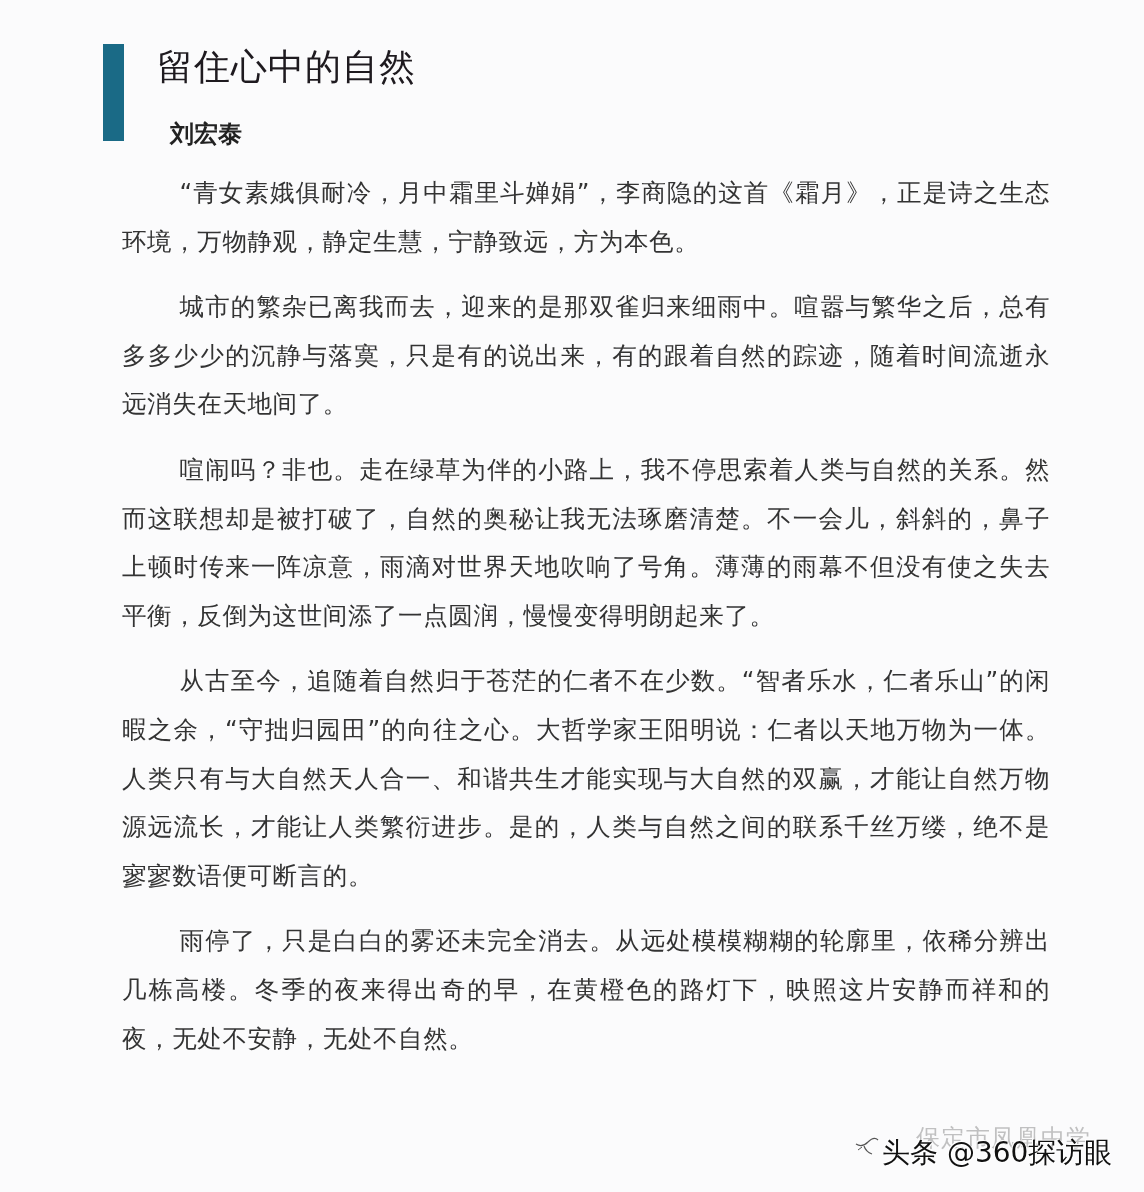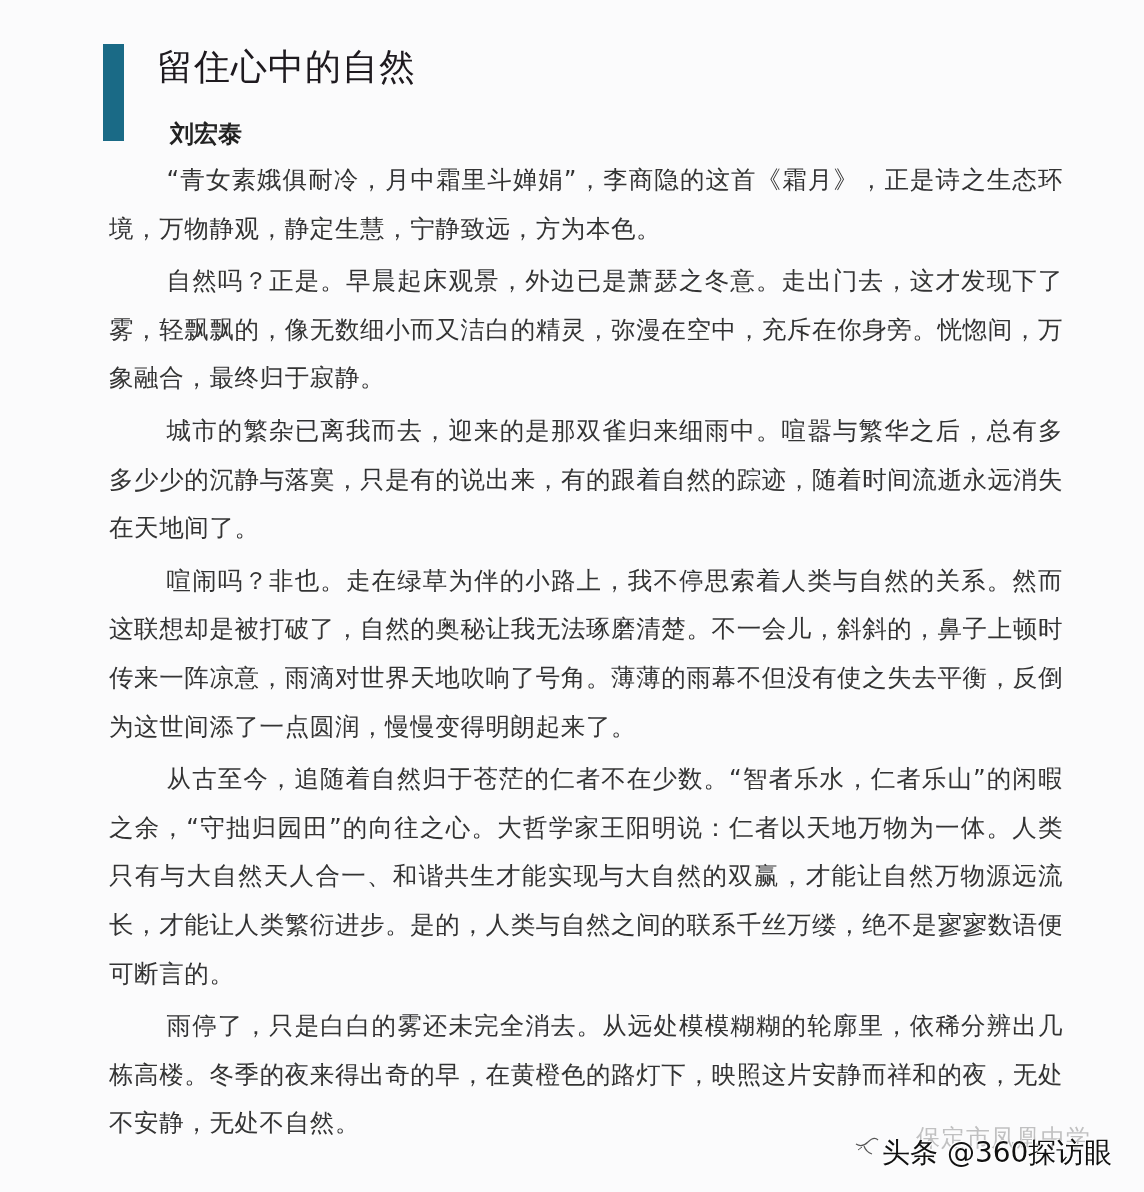--- a/index.html
+++ b/index.html
@@ -50,21 +50,21 @@
       top: 152px;
       width: 962px;
       font-size: 24.5px;
       line-height: 48.6px;
       color: #333;
       letter-spacing: 0.6px;
       text-align: justify;
       text-justify: inter-character;
     }
     .body-text p {
-      margin: 4px;
+      margin: 17px;
       text-indent: 2.35em;
     }
     .watermark {
       position: absolute;
       left: 852px;
       top: 1122px;
       width: 280px;
       height: 60px;
       text-align: center;
     }
@@ -98,21 +98,20 @@
 </head>
 <body>
 
 <div class="accent-bar"></div>
 
 <h1 class="title">留住心中的自然</h1>
 <div class="author">刘宏泰</div>
 
 <div class="body-text">
   <p>“青女素娥俱耐冷，月中霜里斗婵娟”，李商隐的这首《霜月》，正是诗之生态环境，万物静观，静定生慧，宁静致远，方为本色。</p>
-  <p>自然吗？正是。早晨起床观景，外边已是萧瑟之冬意。走出门去，这才发现下了雾，轻飘飘的，像无数细小而又洁白的精灵，弥漫在空中，充斥在你身旁。恍惚间，万象融合，最终归于寂静。</p>
   <p>城市的繁杂已离我而去，迎来的是那双雀归来细雨中。喧嚣与繁华之后，总有多多少少的沉静与落寞，只是有的说出来，有的跟着自然的踪迹，随着时间流逝永远消失在天地间了。</p>
   <p>喧闹吗？非也。走在绿草为伴的小路上，我不停思索着人类与自然的关系。然而这联想却是被打破了，自然的奥秘让我无法琢磨清楚。不一会儿，斜斜的，鼻子上顿时传来一阵凉意，雨滴对世界天地吹响了号角。薄薄的雨幕不但没有使之失去平衡，反倒为这世间添了一点圆润，慢慢变得明朗起来了。</p>
   <p>从古至今，追随着自然归于苍茫的仁者不在少数。“智者乐水，仁者乐山”的闲暇之余，“守拙归园田”的向往之心。大哲学家王阳明说：仁者以天地万物为一体。人类只有与大自然天人合一、和谐共生才能实现与大自然的双赢，才能让自然万物源远流长，才能让人类繁衍进步。是的，人类与自然之间的联系千丝万缕，绝不是寥寥数语便可断言的。</p>
   <p>雨停了，只是白白的雾还未完全消去。从远处模模糊糊的轮廓里，依稀分辨出几栋高楼。冬季的夜来得出奇的早，在黄橙色的路灯下，映照这片安静而祥和的夜，无处不安静，无处不自然。</p>
 </div>
 
 <div class="watermark">
   <span class="wm-back">保定市凤凰中学</span>
   <svg class="wm-icon" viewBox="0 0 30 30">
     <path d="M4 14 Q10 18 16 12" stroke="#555" stroke-width="1.2" fill="none"></path>

